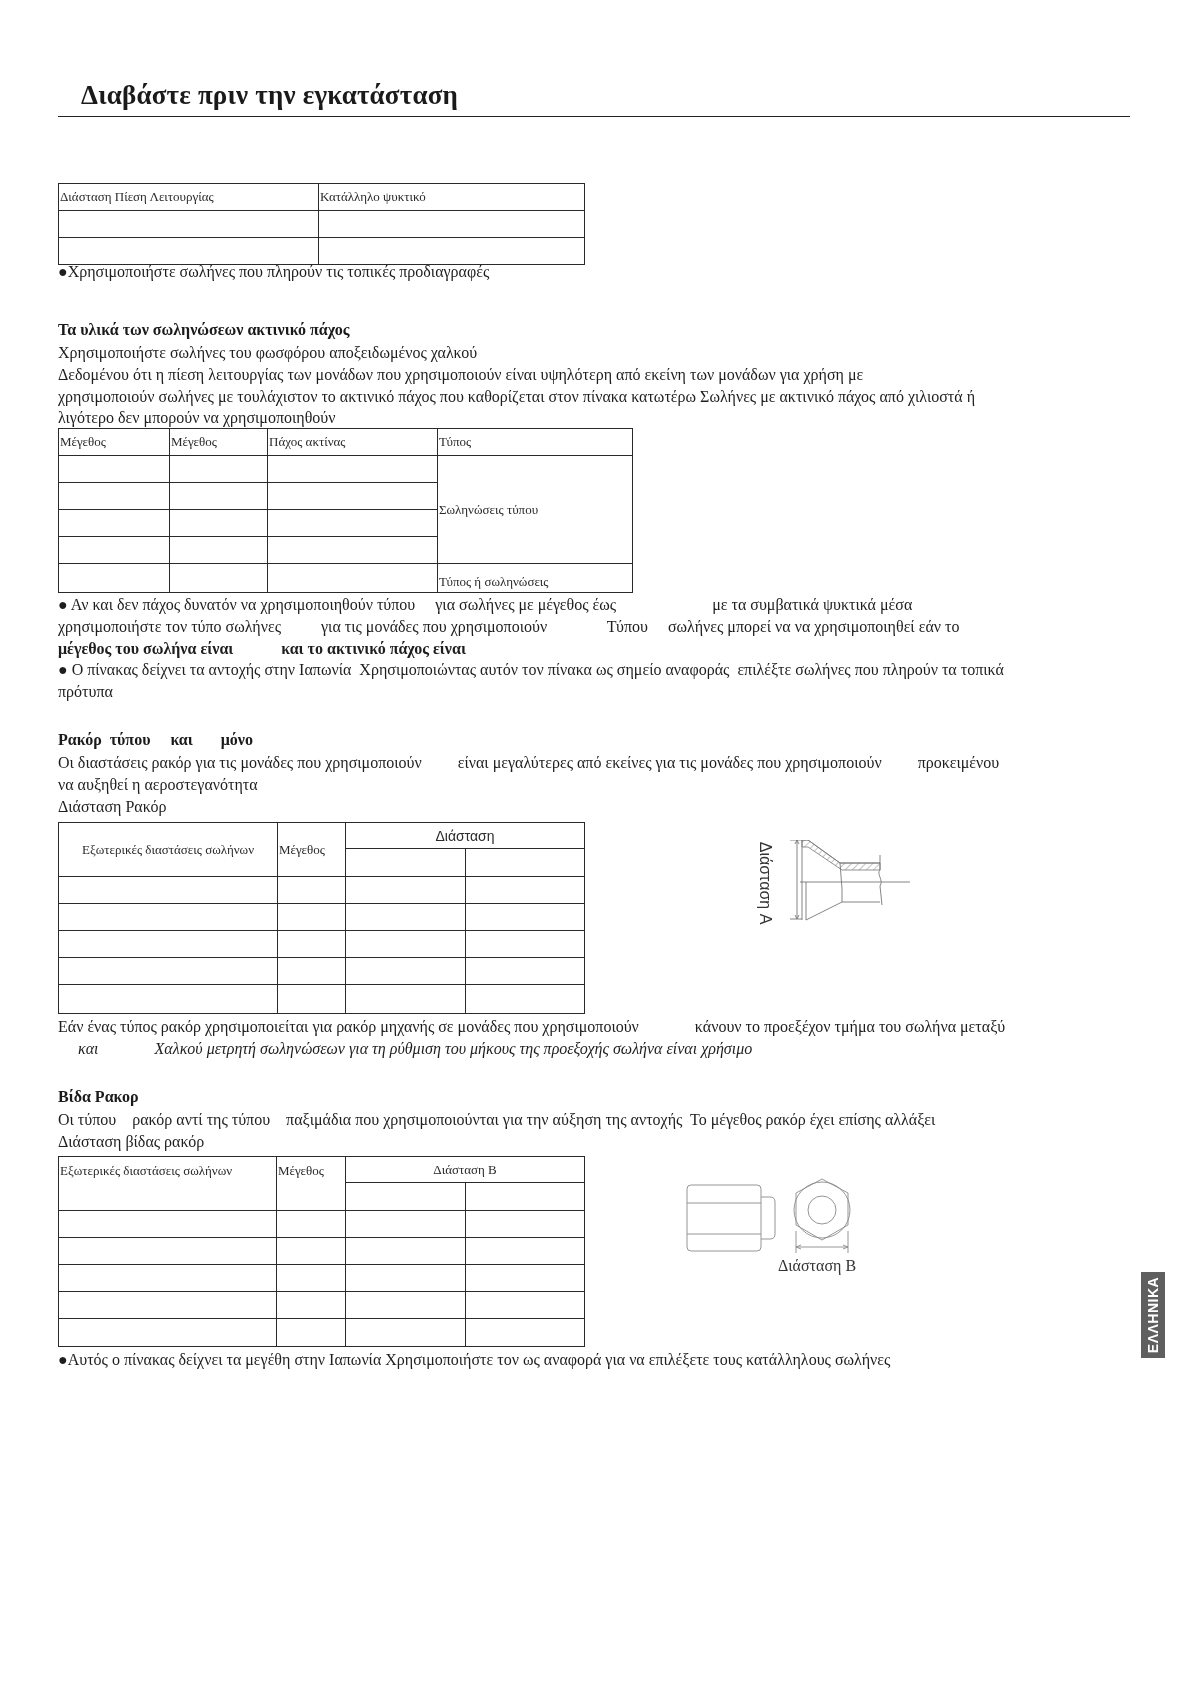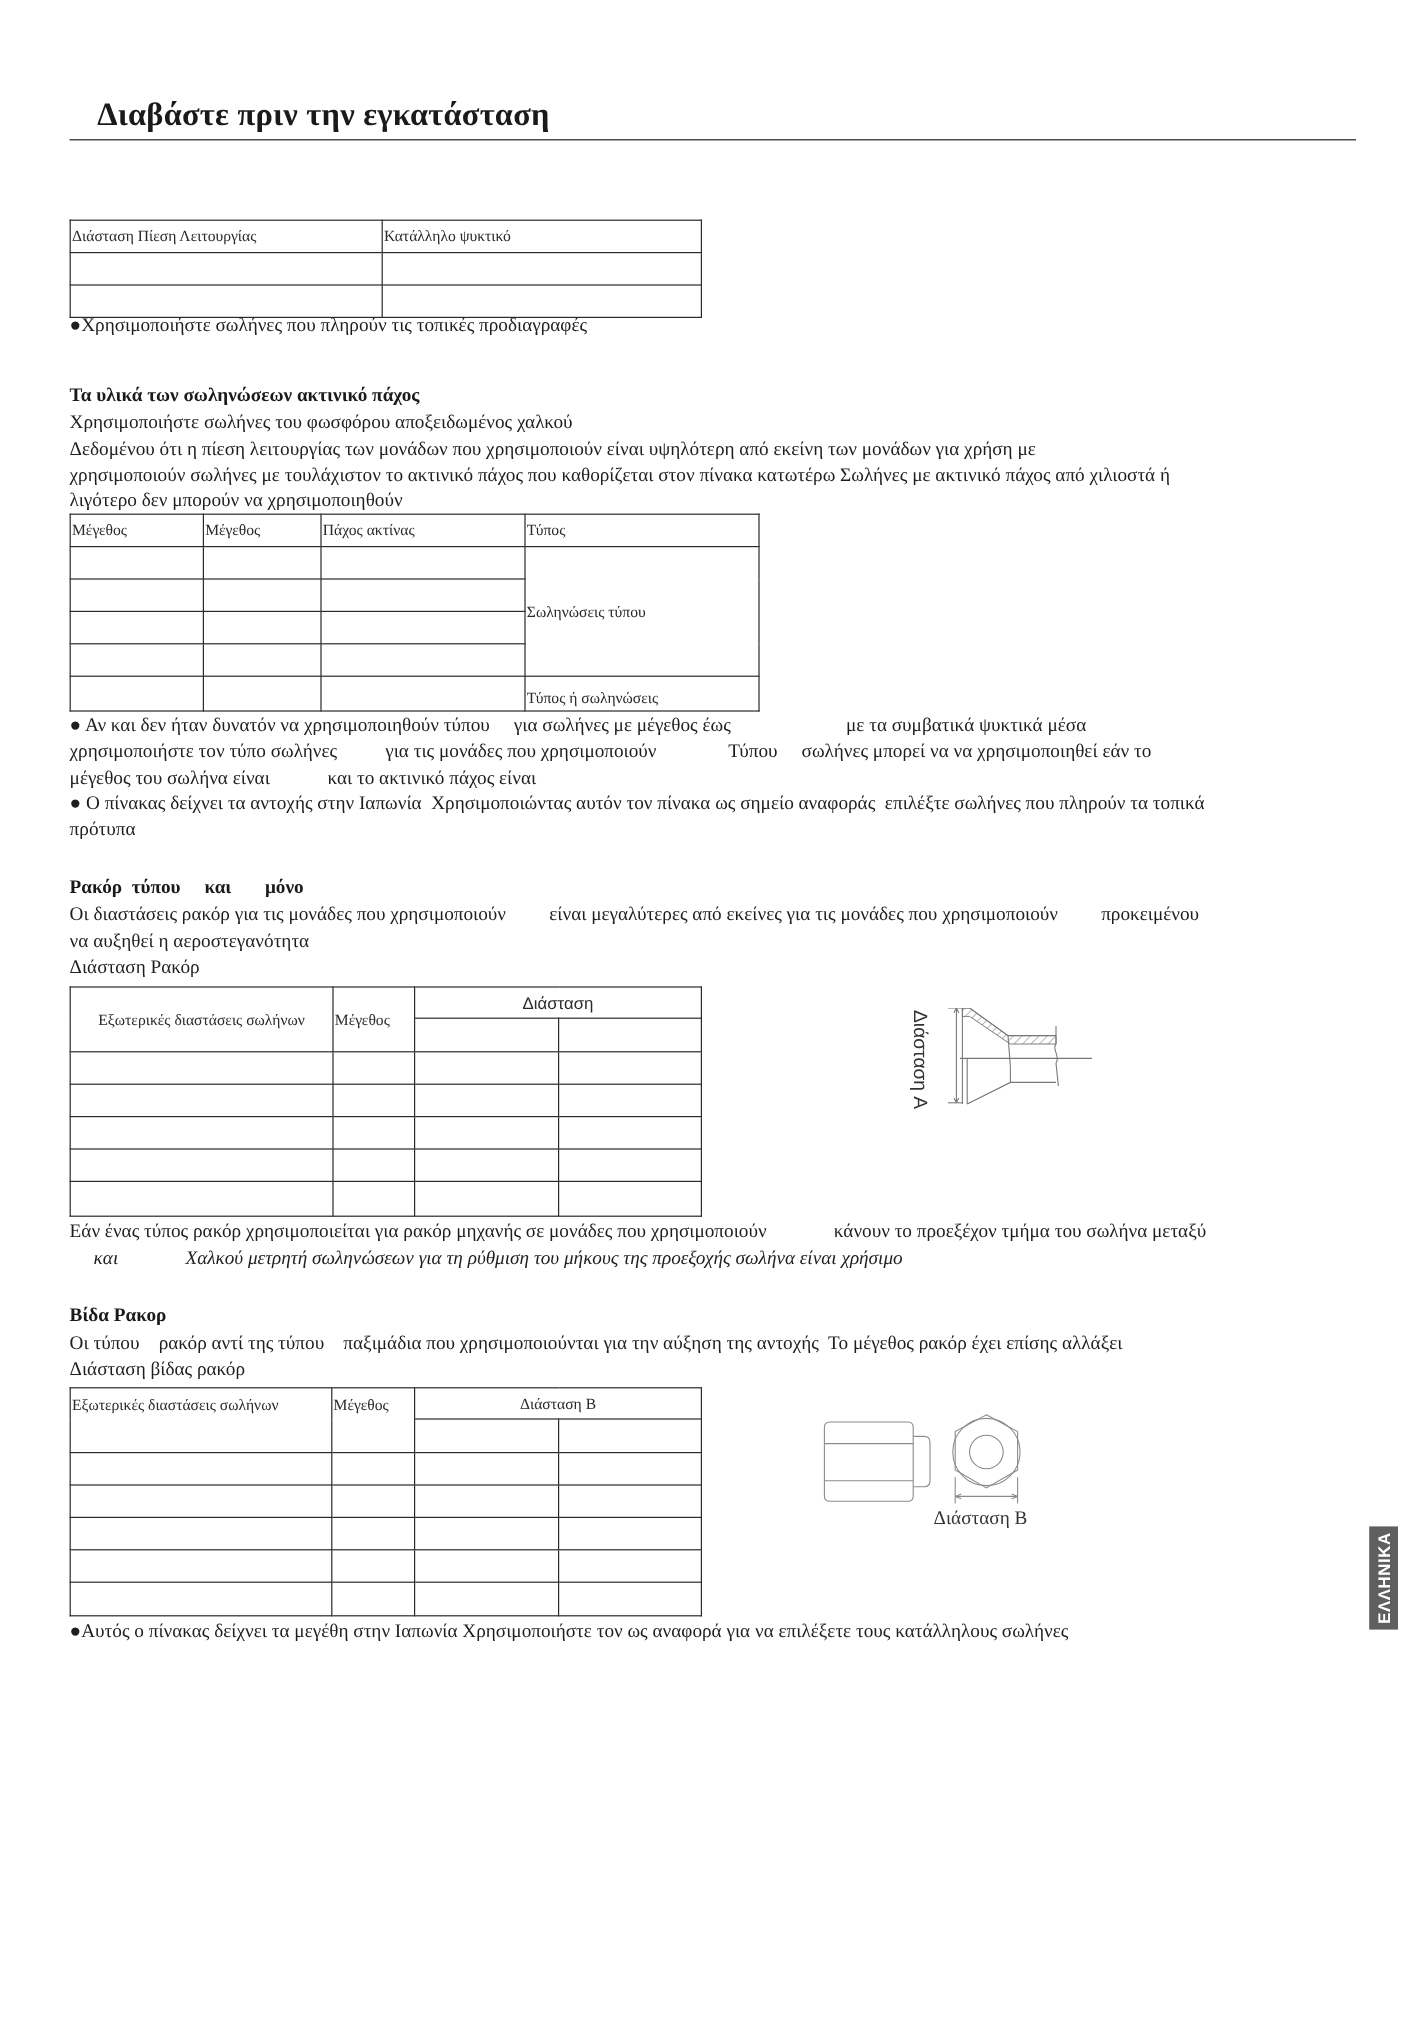--- a/index.html
+++ b/index.html
@@ -101,23 +101,23 @@
   </tr>
   <tr style="height:29px">
     <td></td>
     <td></td>
     <td></td>
     <td style="vertical-align:bottom; padding-bottom:2px;">Τύπος          ή σωληνώσεις</td>
   </tr>
 </tbody>
   </table>
 
-<div class="abs txt" style="left:58px; top:594px; white-space:pre;">● Αν και δεν ήταν δυνατόν να χρησιμοποιηθούν τύπου     για σωλήνες με μέγεθος έως                        με τα συμβατικά ψυκτικά μέσα</div>
+<div class="abs txt" style="left:58px; top:594px; white-space:pre;">● Αν και δεν πάχος δυνατόν να χρησιμοποιηθούν τύπου     για σωλήνες με μέγεθος έως                        με τα συμβατικά ψυκτικά μέσα</div>
 <div class="abs txt" style="left:58px; top:616px; white-space:pre;">χρησιμοποιήστε τον τύπο σωλήνες          για τις μονάδες που χρησιμοποιούν               Τύπου     σωλήνες μπορεί να να χρησιμοποιηθεί εάν το</div>
-<div class="abs txt" style="left:58px; top:638px; white-space:pre;">μέγεθος του σωλήνα είναι            και το ακτινικό πάχος είναι</div>
+<div class="abs txt" style="left:58px; top:638px; white-space:pre;font-weight:bold;">μέγεθος του σωλήνα είναι            και το ακτινικό πάχος είναι</div>
 <div class="abs txt" style="left:58px; top:659px; white-space:pre;">● Ο πίνακας δείχνει τα αντοχής στην Ιαπωνία  Χρησιμοποιώντας αυτόν τον πίνακα ως σημείο αναφοράς  επιλέξτε σωλήνες που πληρούν τα τοπικά</div>
 <div class="abs txt" style="left:58px; top:681px;">πρότυπα</div>
 
 <div class="abs hdr" style="left:58px; top:731px; white-space:pre;">Ρακόρ  τύπου     και       μόνο</div>
 <div class="abs txt" style="left:58px; top:752px; white-space:pre;">Οι διαστάσεις ρακόρ για τις μονάδες που χρησιμοποιούν         είναι μεγαλύτερες από εκείνες για τις μονάδες που χρησιμοποιούν         προκειμένου</div>
 <div class="abs txt" style="left:58px; top:774px;">να αυξηθεί η αεροστεγανότητα</div>
 <div class="abs txt" style="left:58px; top:796px;">Διάσταση Ρακόρ</div>
 
 <table class="grid" style="left:58px; top:822px; width:526px;">
   <colgroup>

